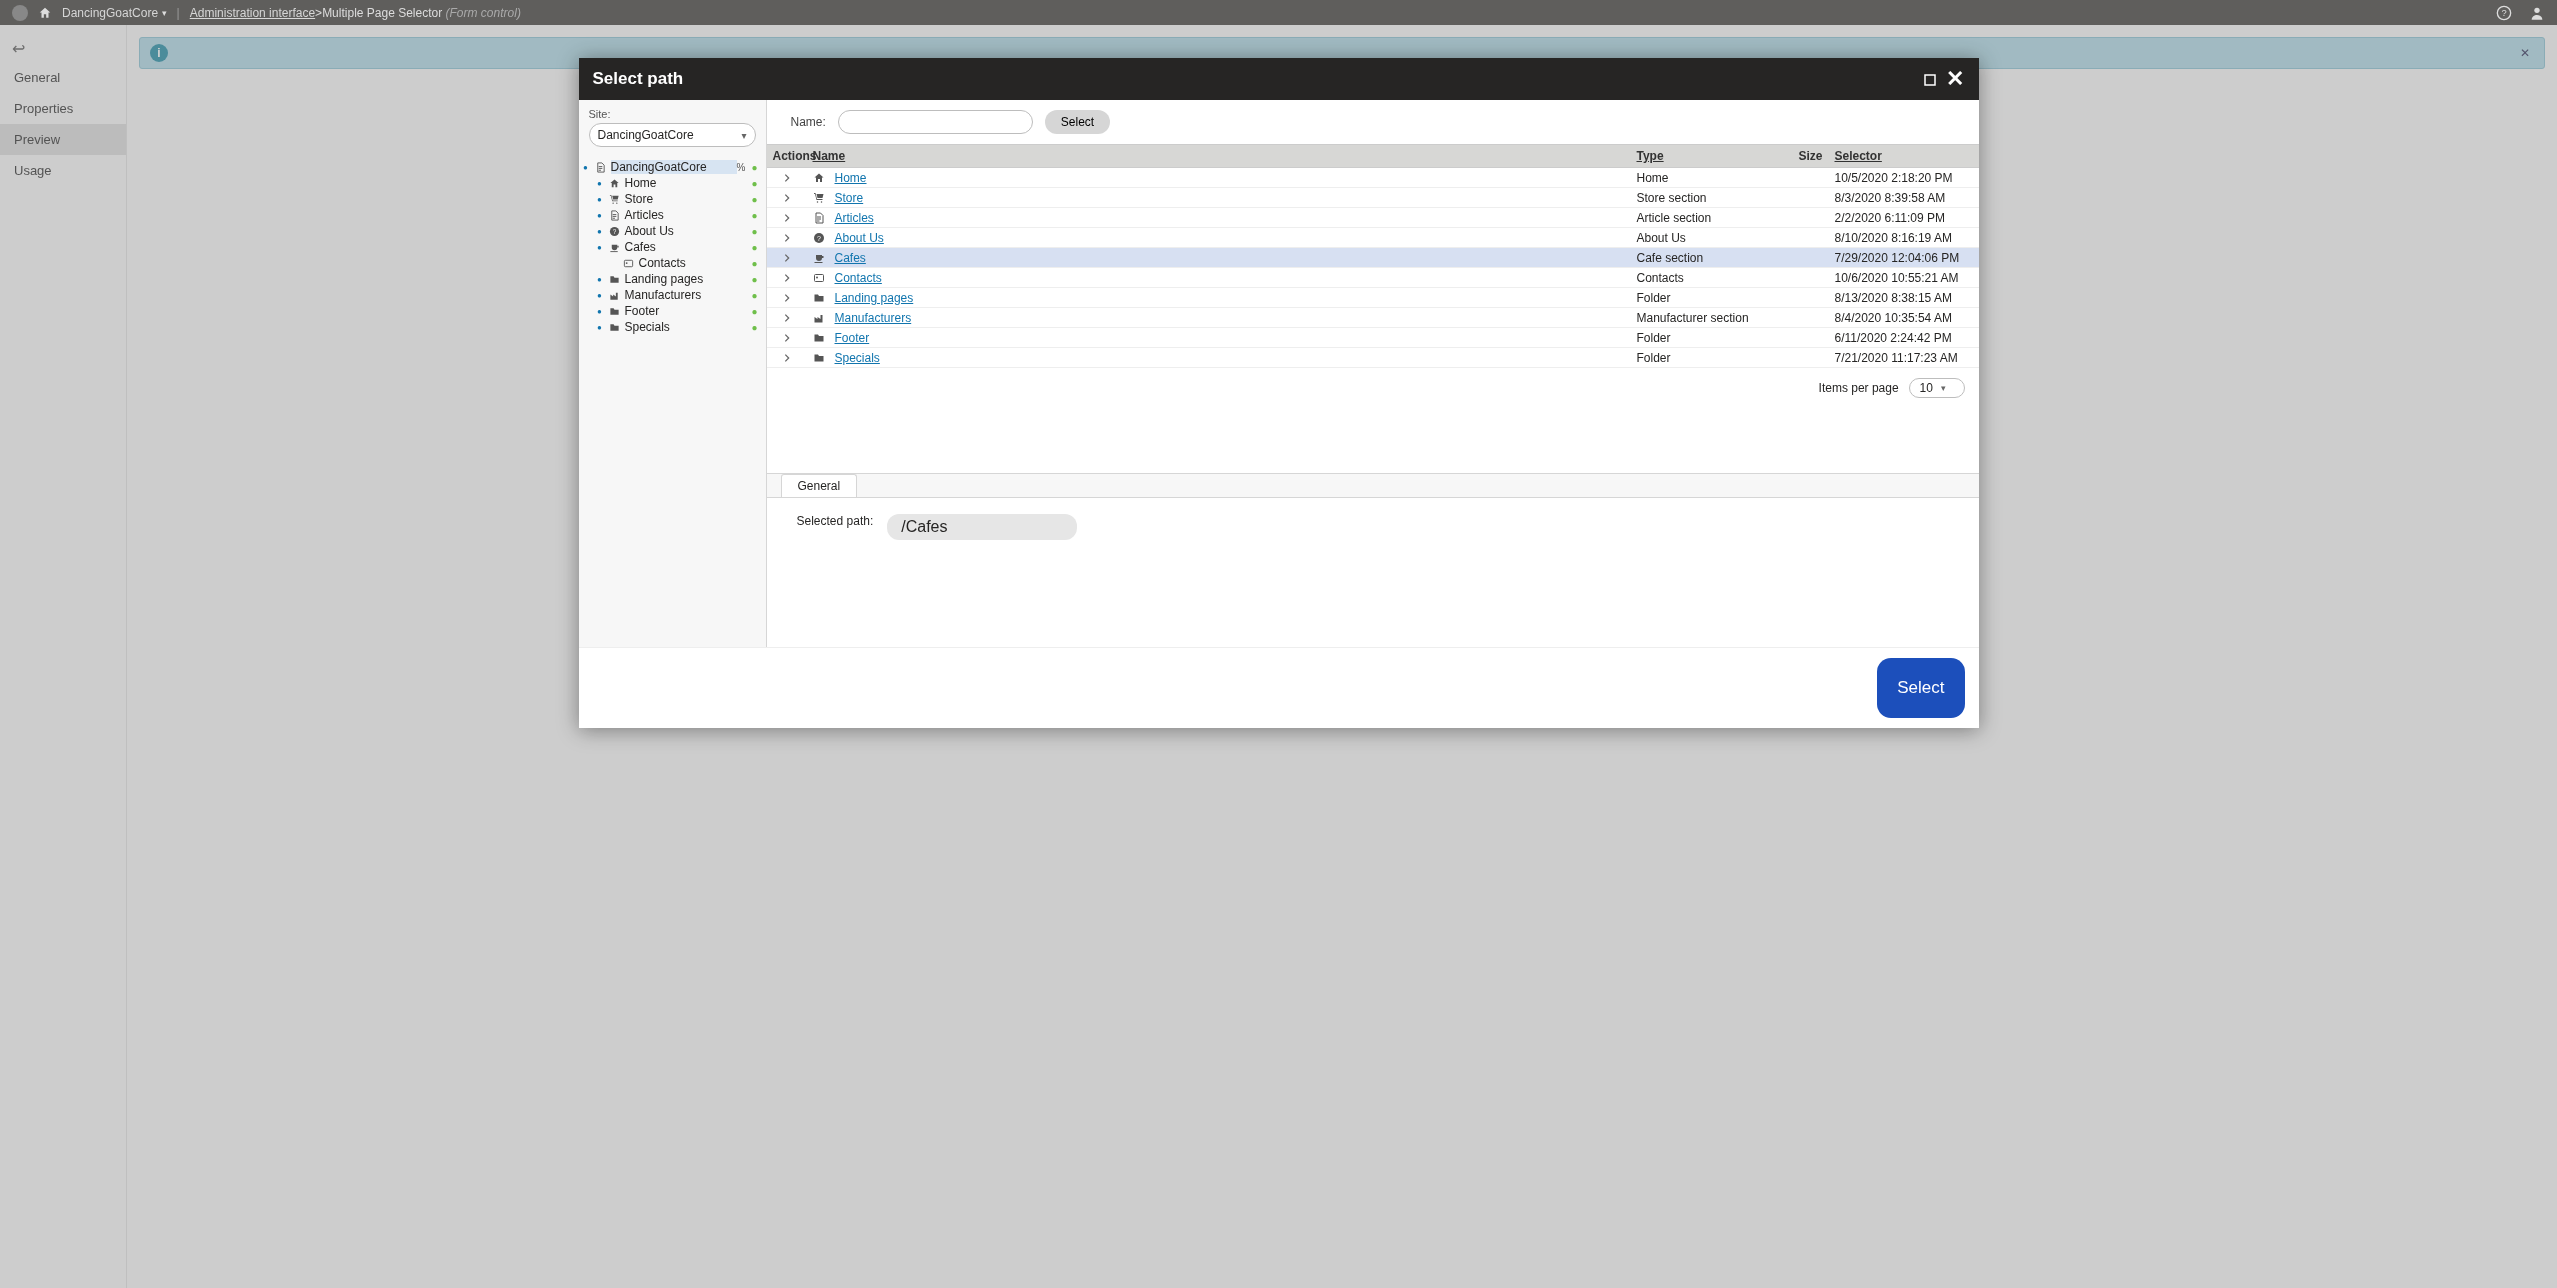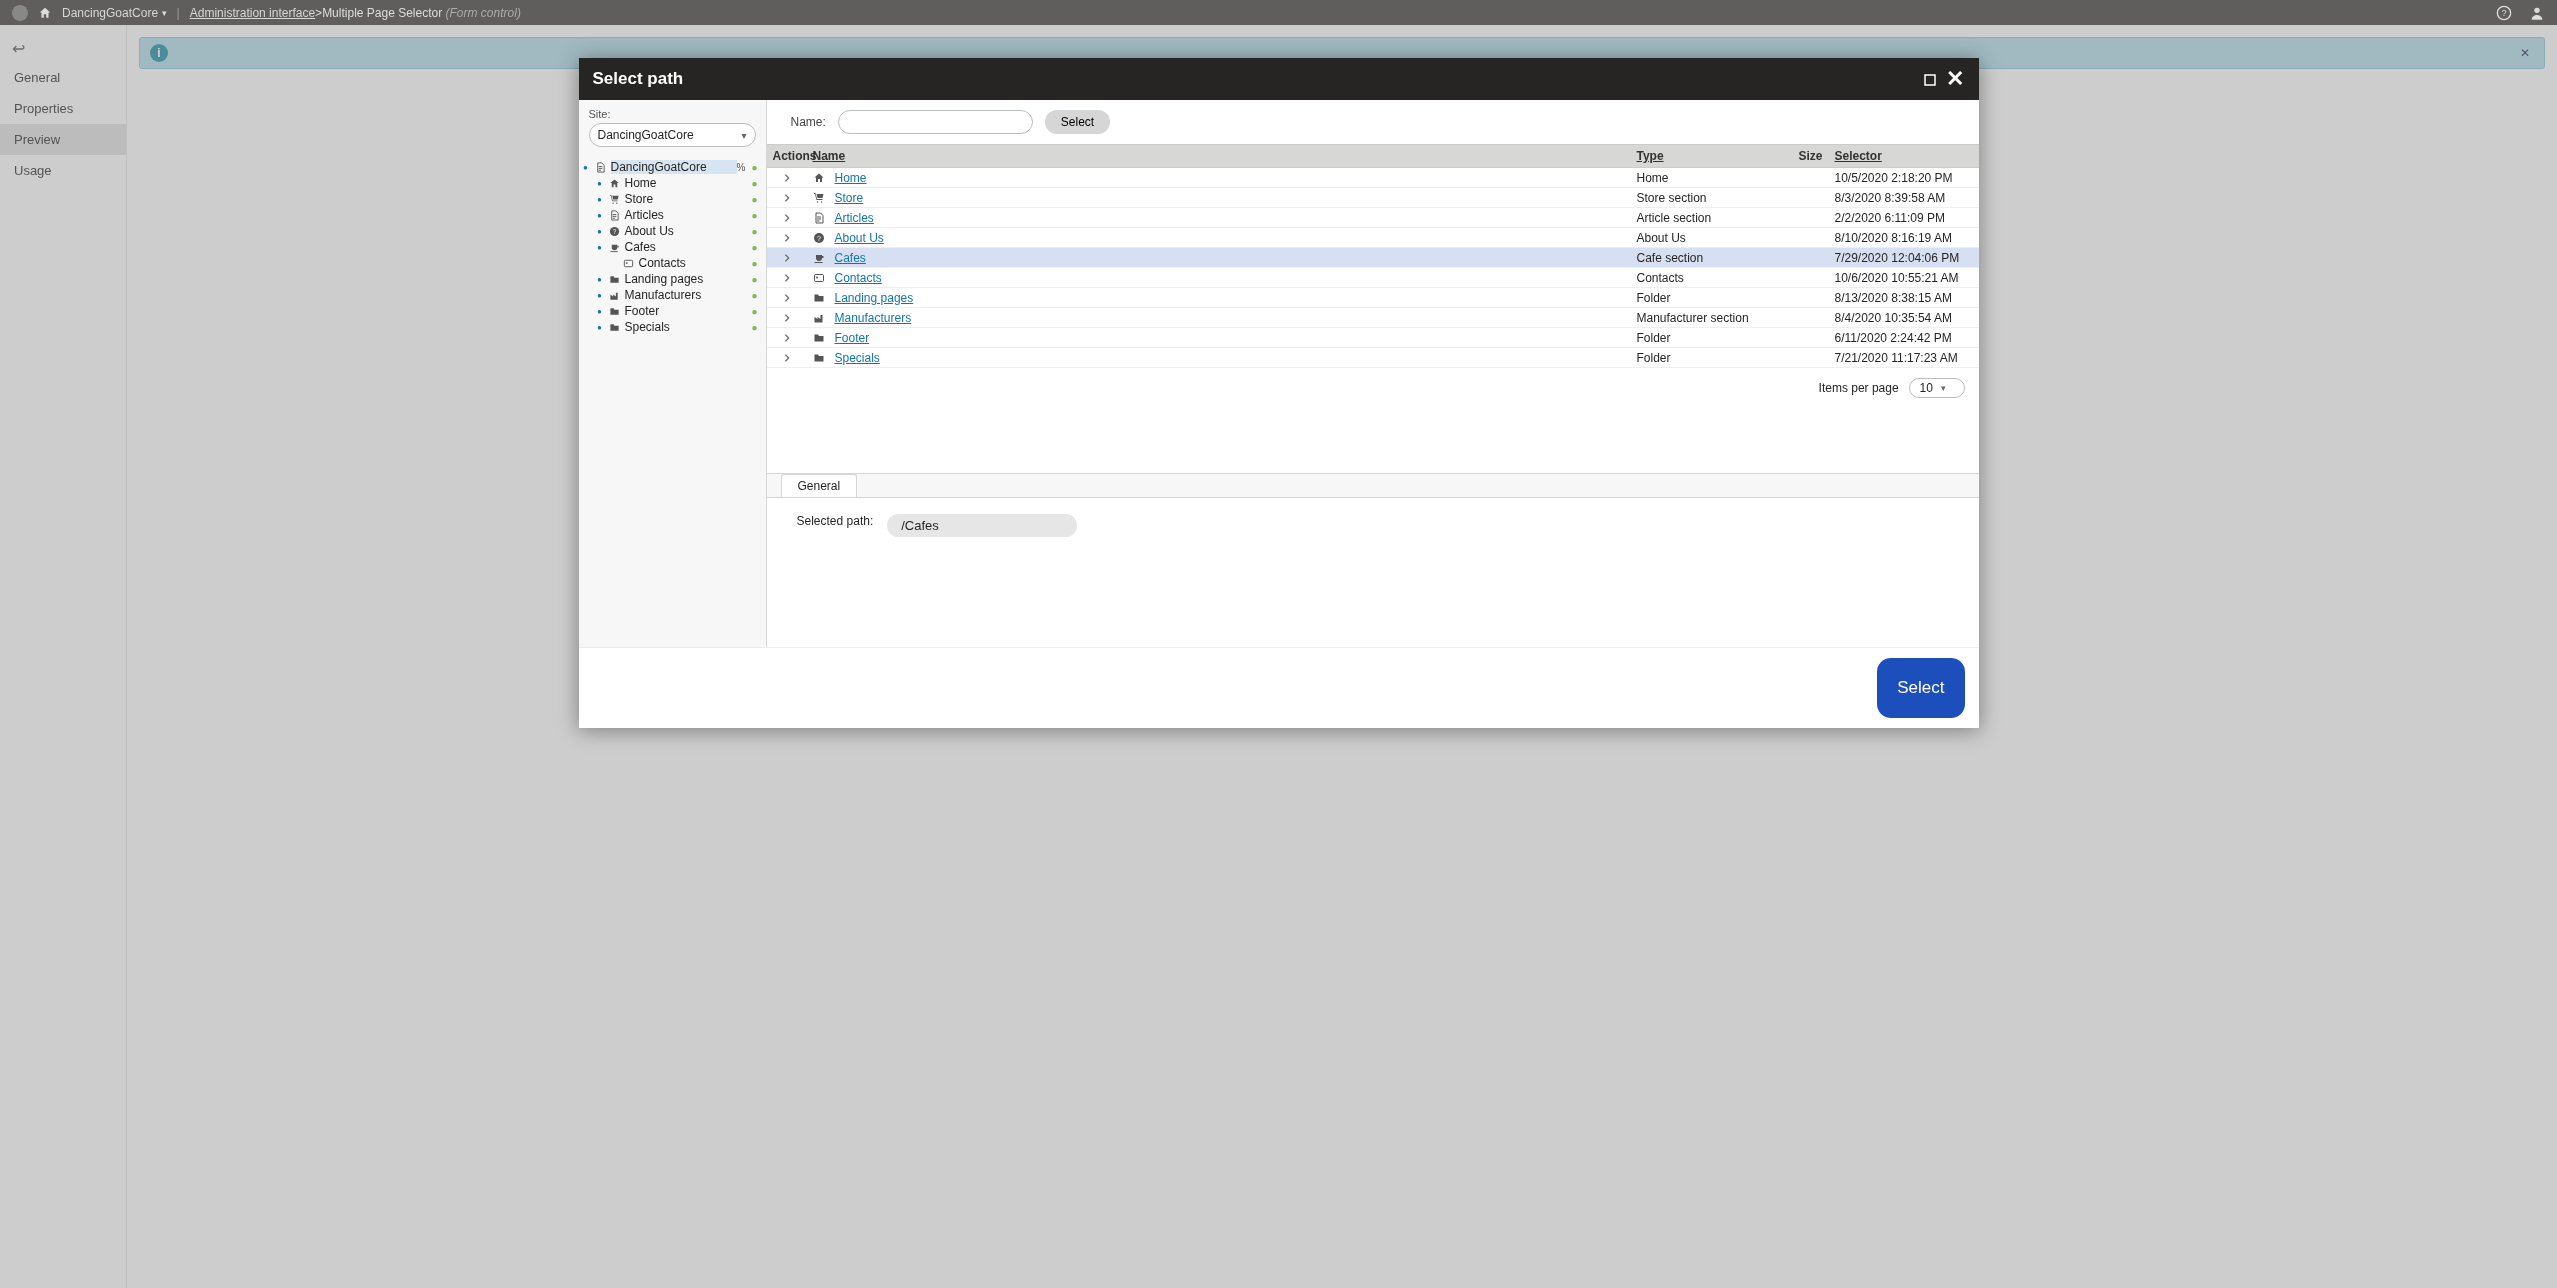--- a/index.html
+++ b/index.html
@@ -86,21 +86,21 @@
 .pager { display:flex; justify-content:flex-end; align-items:center; padding: 10px 14px; gap:10px; font-size:12px;}
 .pager .ipp-sel { border:1px solid #bdbdbd; border-radius:12px; padding: 2px 18px 2px 10px; position:relative; display:inline-flex; align-items:center; gap:8px;}
 .pager .ipp-sel .chev{font-size:9px;color:#666;}
 
 
 .detail-area { border-top: 1px solid #d6d6d6; background:#f7f7f7;}
 .detail-tabs { display:flex; padding-left:14px; background:#f7f7f7;}
 .detail-tab { background:#fff; border:1px solid #d6d6d6; border-bottom:none; border-radius:3px 3px 0 0; padding:4px 16px; font-size:12px; }
 .detail-body { padding: 16px 30px; background:#fff; display:flex; align-items:center; gap:14px; border-top:1px solid #d6d6d6; min-height:150px; align-items:flex-start;}
 .detail-body label { font-size:12px; }
-.readonly { background:#e6e6e6; border-radius:12px; padding:4px 14px; font-size:13px; min-width:190px; display:inline-block;}
+.readonly { background:#e6e6e6; border-radius:12px; padding:4px 14px; font-size:16px; min-width:190px; display:inline-block;}
 
 
 .modal-footer { padding: 10px 14px; display:flex; justify-content:flex-end; border-top:1px solid #eee;}
 .btn-primary { background:#1c4fbb; color:#fff; border:none; border-radius:14px; padding:20px 20px; font-size:17px; cursor:pointer;}
 
 svg { display:inline-block; vertical-align:middle; }
 </style>
 </head>
 <body>
 

